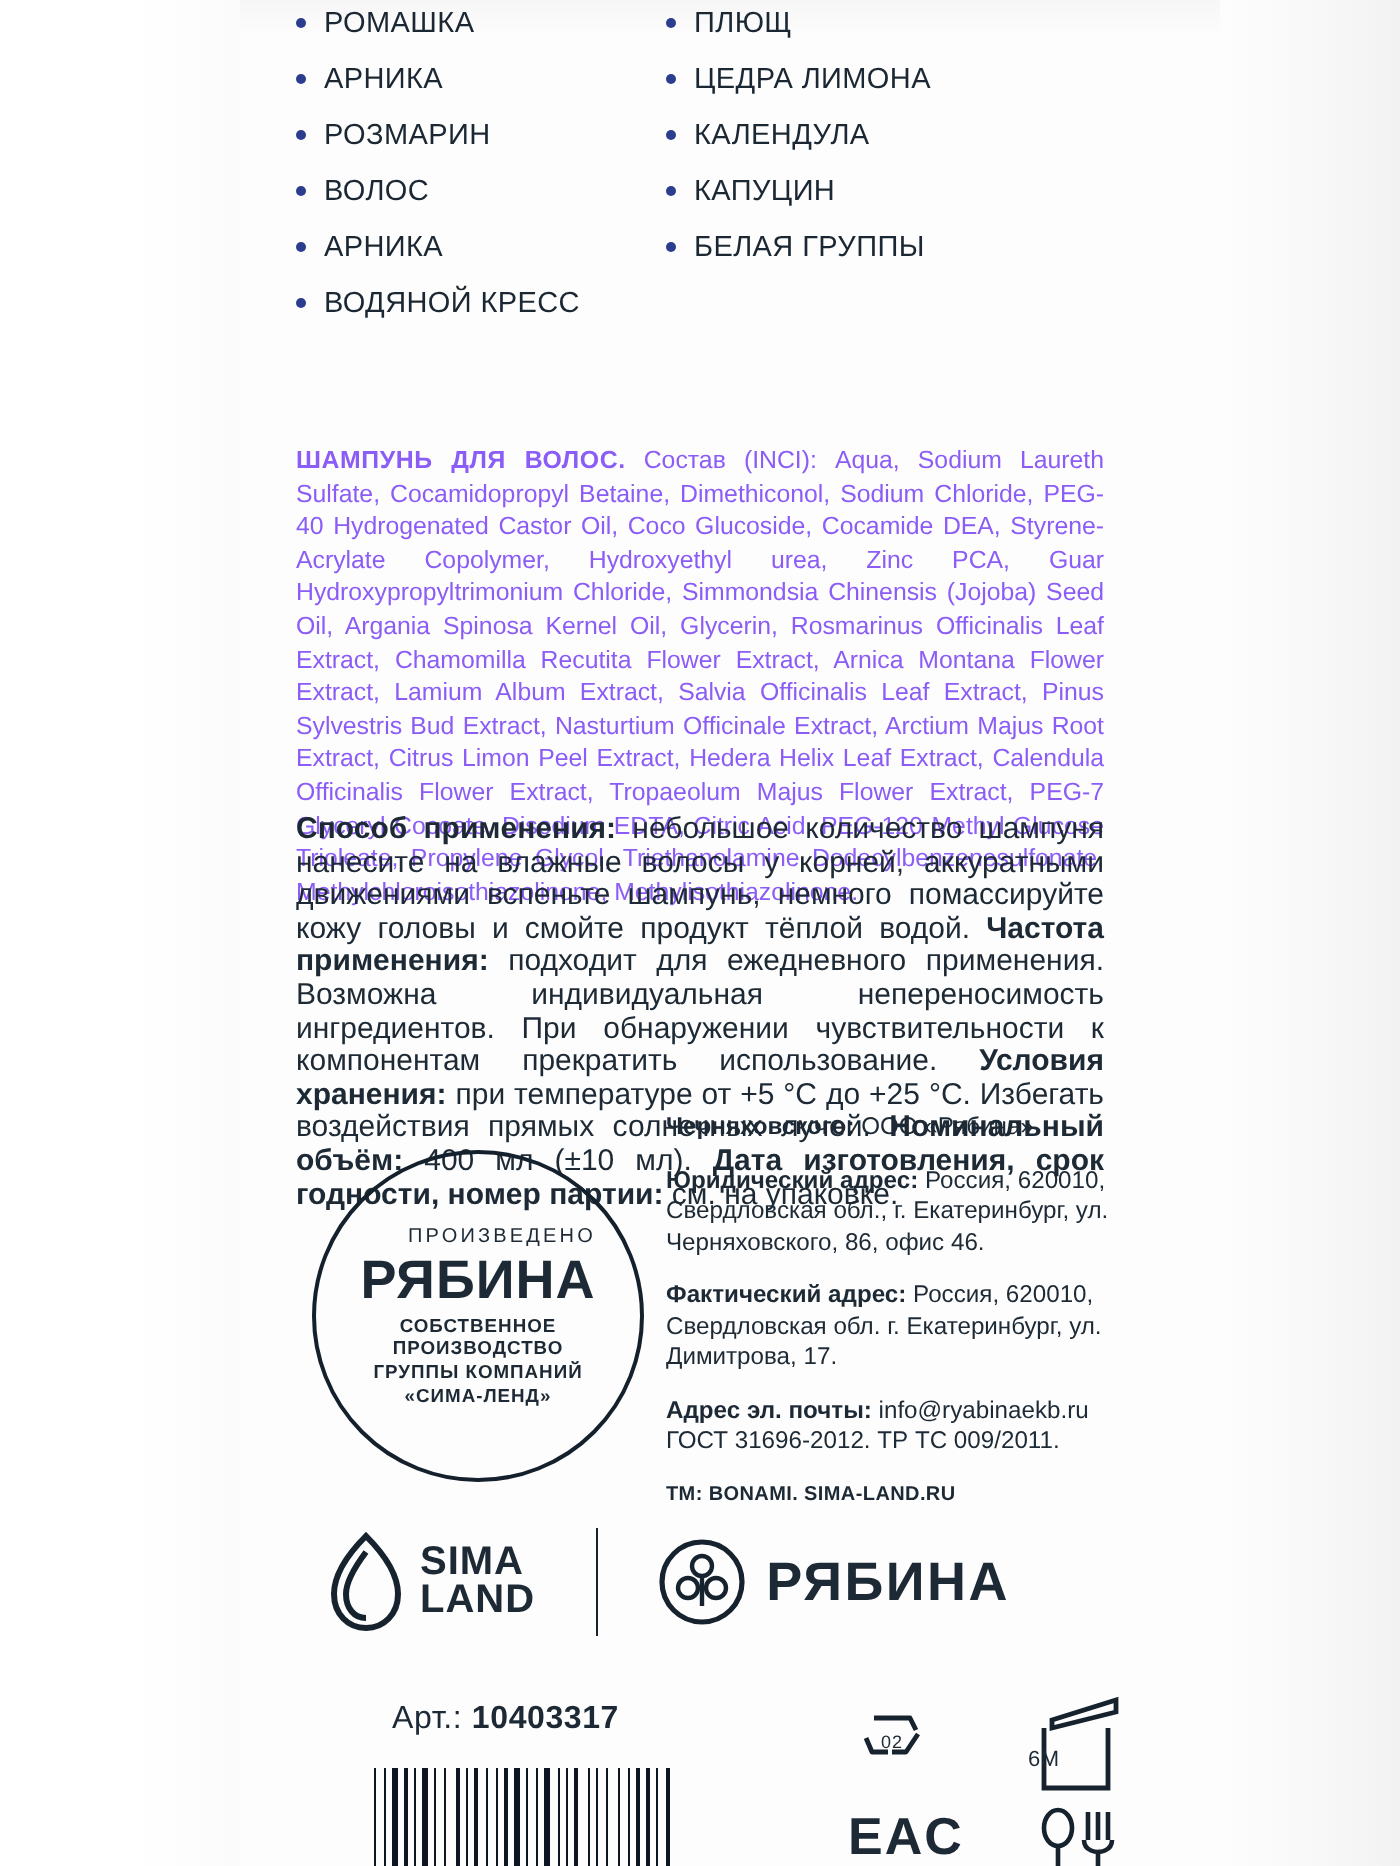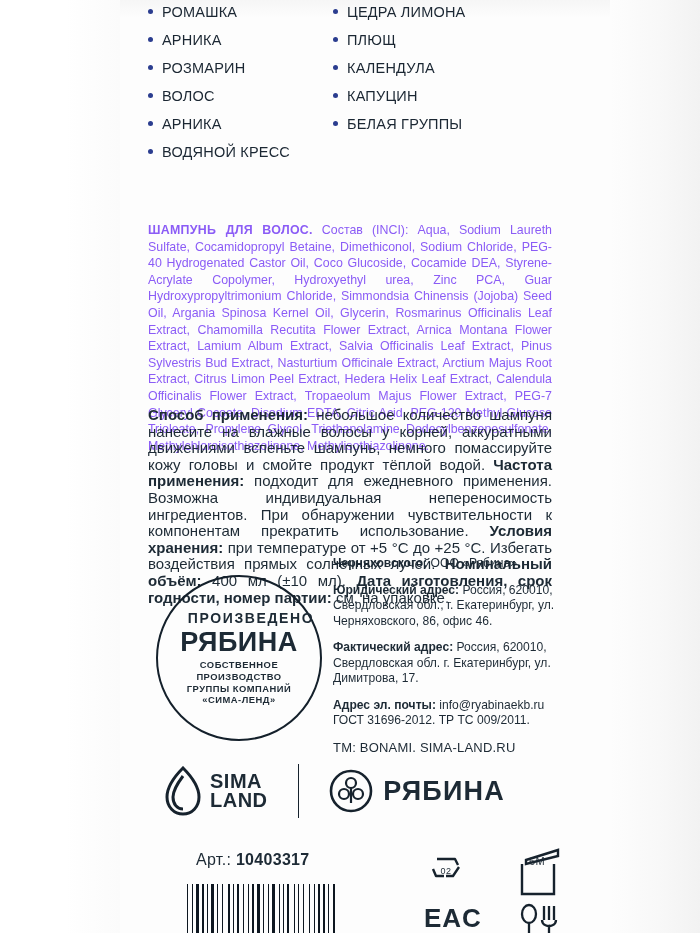--- a/index.html
+++ b/index.html
@@ -100,22 +100,22 @@
     position: absolute;
     top: 556px;
     left: 333px;
     width: 222px;
     font-size: 12.1px;
     line-height: 15.5px;
   }
   .maker-info .row { margin-bottom: 11px; }
   .maker-info b { font-weight: bold; }
   .maker-info .tm {
-    font-weight: normal;
-    font-size: 13px;
+    font-weight: bold;
+    font-size: 10px;
     letter-spacing: .2px;
     margin-top: 2px;
   }
 
   
   .stamp {
     position: absolute;
     top: 575px;
     left: 156px;
     width: 166px;
@@ -124,22 +124,22 @@
     border-radius: 50%;
     display: flex;
     flex-direction: column;
     align-items: center;
     justify-content: center;
     text-align: center;
     box-sizing: border-box;
     padding: 6px 8px;
   }
   .stamp .top {
-    font-size: 14px;
-    font-weight: bold;
+    font-size: 10px;
+    font-weight: normal;
     letter-spacing: 1.6px;
     margin-left: 24px;
   }
   .stamp .brand {
     font-size: 27px;
     font-weight: bold;
     letter-spacing: .5px;
     line-height: 30px;
     margin: 1px 0 2px;
   }
@@ -237,23 +237,23 @@
     font-size: 9px;
     letter-spacing: .5px;
   }
   .period {
     position: absolute;
     left: 90px; top: 0px;
     width: 48px; height: 52px;
   }
   .period .lbl {
     position: absolute;
-    left: 0; top: 9px;
+    left: 0; top: 28px;
     width: 46px;
-    text-align: center;
+    text-align: left;
     font-size: 11px;
     letter-spacing: .3px;
   }
   .eac {
     position: absolute;
     left: 0px; top: 58px;
     font-size: 26px;
     font-weight: bold;
     letter-spacing: 1px;
     line-height: 28px;
@@ -297,25 +297,25 @@
         <span>АРНИКА</span>
       </div>
       <div class="herb-item">
         <span class="bullet"></span>
         <span>ВОДЯНОЙ КРЕСС</span>
       </div>
     </div>
     <div class="herb-col">
       <div class="herb-item">
         <span class="bullet"></span>
+        <span>ПЛЮЩ</span>
+      </div>
+      <div class="herb-item">
+        <span class="bullet"></span>
         <span>ЦЕДРА ЛИМОНА</span>
-      </div>
-      <div class="herb-item">
-        <span class="bullet"></span>
-        <span>ПЛЮЩ</span>
       </div>
       <div class="herb-item">
         <span class="bullet"></span>
         <span>КАЛЕНДУЛА</span>
       </div>
       <div class="herb-item">
         <span class="bullet"></span>
         <span>КАПУЦИН</span>
       </div>
       <div class="herb-item">

